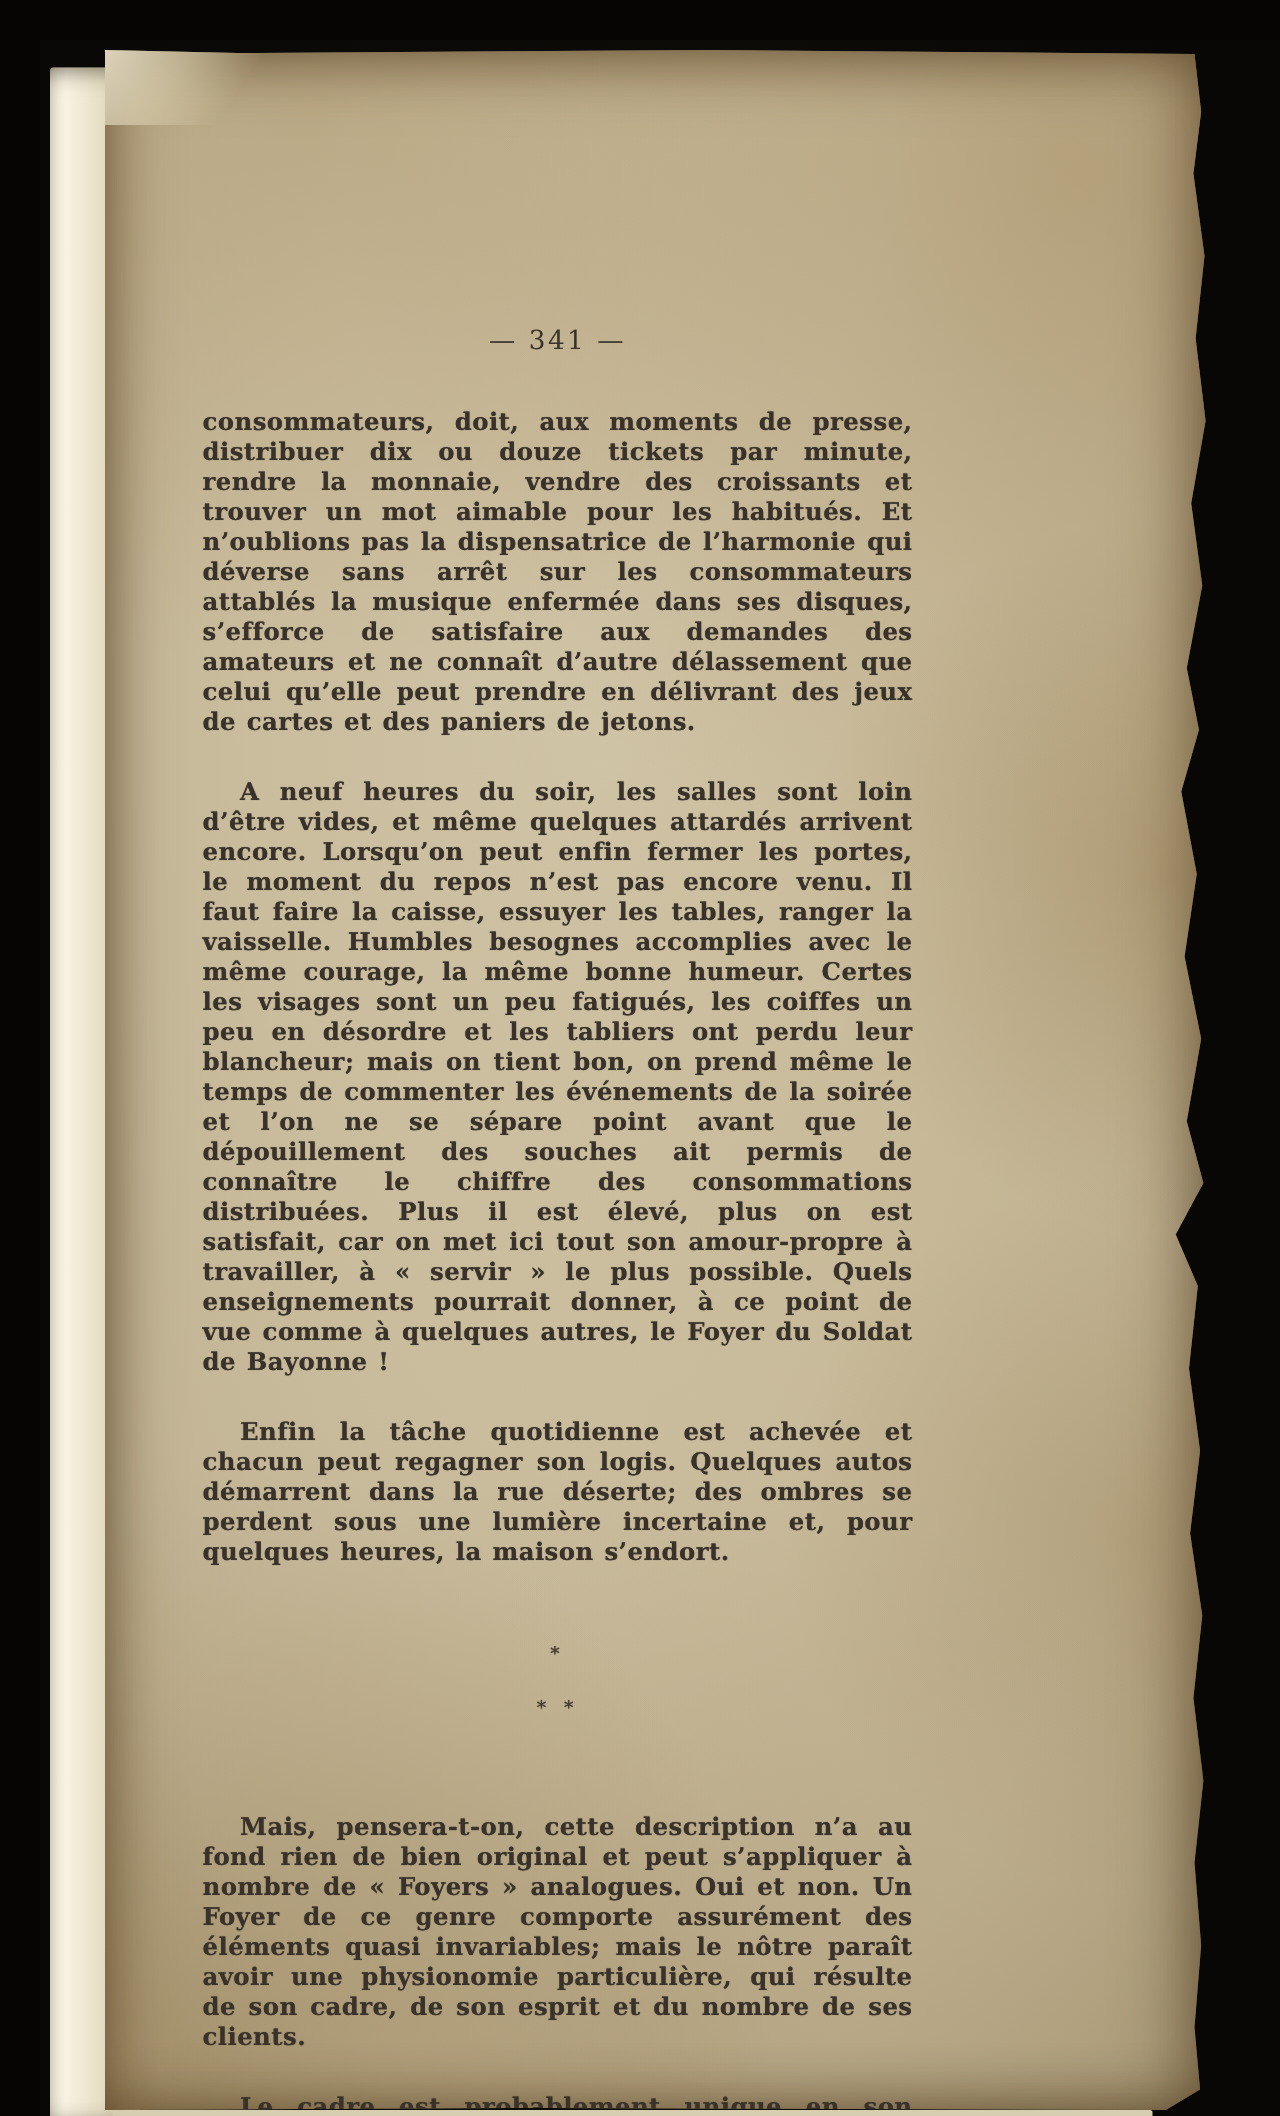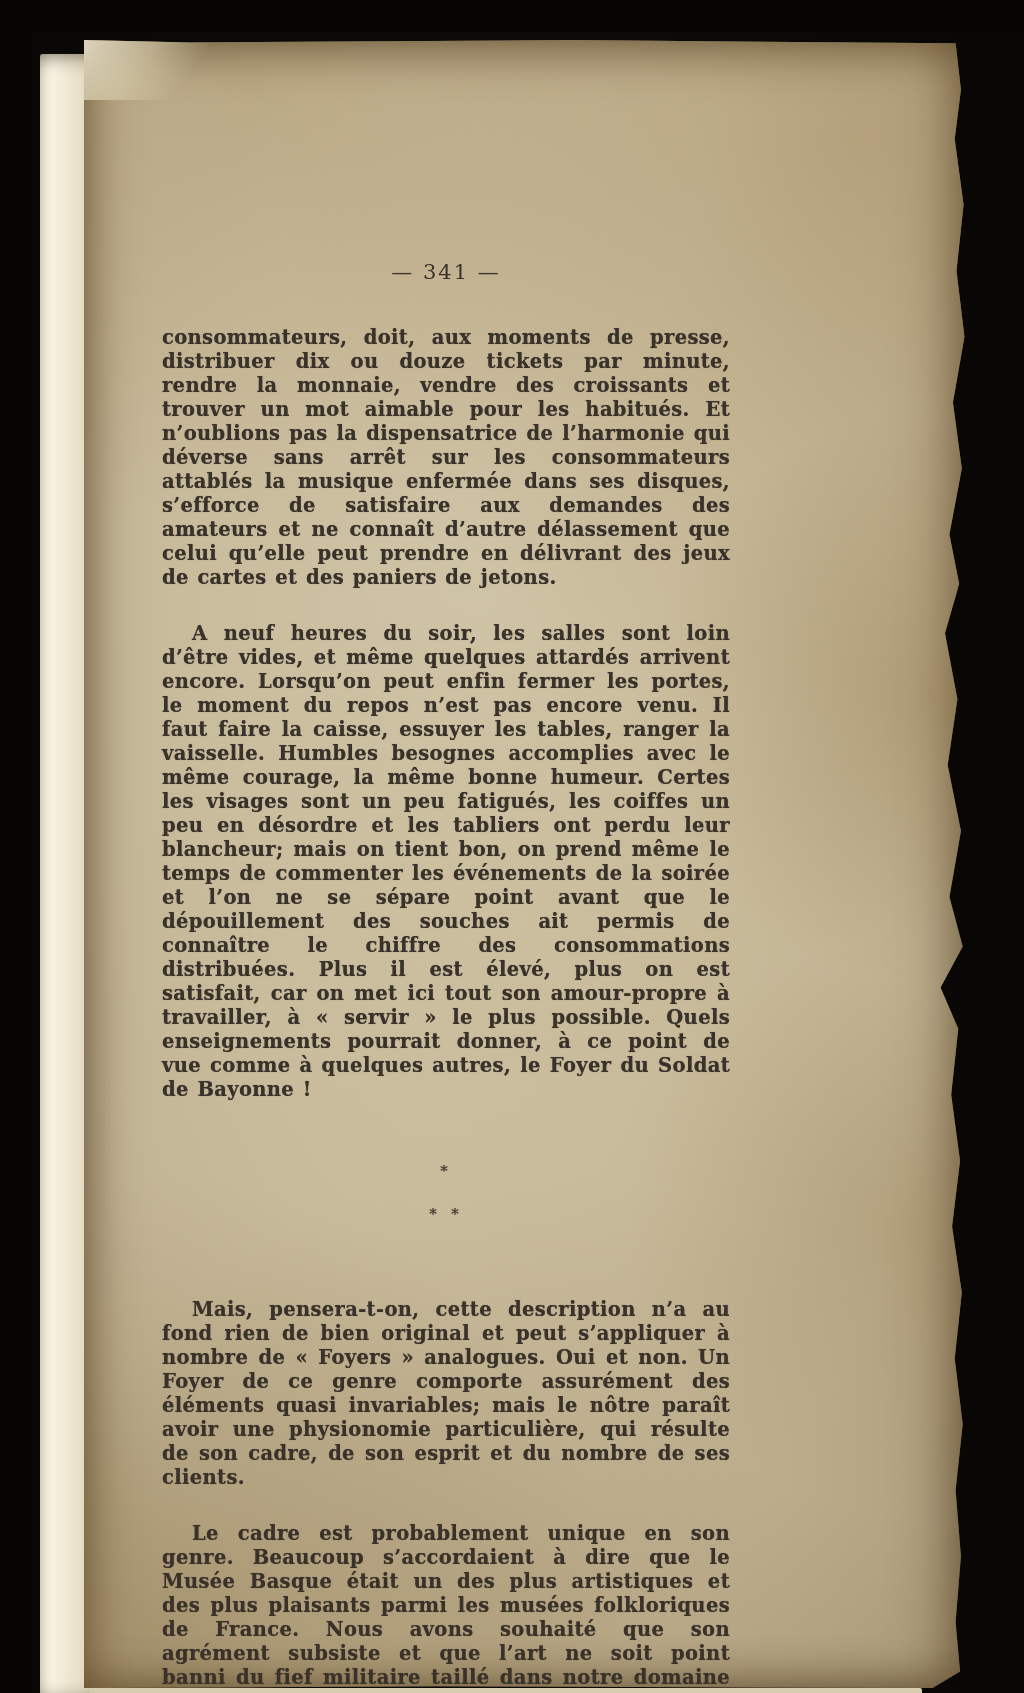--- a/index.html
+++ b/index.html
@@ -134,20 +134,21 @@
     <div class="corner-curl"></div>
 
     <div class="page-number">— 341 —</div>
 
     <div class="text-block">
 
       <p class="para first">consommateurs, doit, aux moments de presse, distribuer dix ou douze tickets par minute, rendre la monnaie, vendre des croissants et trouver un mot aimable pour les habitués. Et n’oublions pas la dispensatrice de l’harmonie qui déverse sans arrêt sur les consommateurs attablés la musique enfermée dans ses disques, s’efforce de satisfaire aux demandes des amateurs et ne connaît d’autre délassement que celui qu’elle peut prendre en délivrant des jeux de cartes et des paniers de jetons.</p>
 
       <p class="para">A neuf heures du soir, les salles sont loin d’être vides, et même quelques attardés arrivent encore. Lorsqu’on peut enfin fermer les portes, le moment du repos n’est pas encore venu. Il faut faire la caisse, essuyer les tables, ranger la vaisselle. Humbles besognes accomplies avec le même courage, la même bonne humeur. Certes les visages sont un peu fatigués, les coiffes un peu en désordre et les tabliers ont perdu leur blancheur; mais on tient bon, on prend même le temps de commenter les événements de la soirée et l’on ne se sépare point avant que le dépouillement des souches ait permis de connaître le chiffre des consommations distribuées. Plus il est élevé, plus on est satisfait, car on met ici tout son amour-propre à travailler, à « servir » le plus possible. Quels enseignements pourrait donner, à ce point de vue comme à quelques autres, le Foyer du Soldat de Bayonne !</p>
 
+      <p class="para">Enfin la tâche quotidienne est achevée et chacun peut regagner son logis. Quelques autos démarrent dans la rue déserte; des ombres se perdent sous une lumière incertaine et, pour quelques heures, la maison s’endort.</p>
 
       <div class="separator">
         <span>*</span>
         <span>* *</span>
       </div>
 
       <p class="para">Mais, pensera-t-on, cette description n’a au fond rien de bien original et peut s’appliquer à nombre de « Foyers » analogues. Oui et non. Un Foyer de ce genre comporte assurément des éléments quasi invariables; mais le nôtre paraît avoir une physionomie particulière, qui résulte de son cadre, de son esprit et du nombre de ses clients.</p>
 
       <p class="para">Le cadre est probablement unique en son genre. Beaucoup s’accordaient à dire que le Musée Basque était un des plus artistiques et des plus plaisants parmi les musées folkloriques de France. Nous avons souhaité que son agrément subsiste et que l’art ne soit point banni du fief militaire taillé dans notre domaine du temps de paix. Nous avons fait pleine confiance à nos hôtes futurs, en dépit des inquiétudes qui s’exprimaient, des prédictions pessimistes</p>
 

